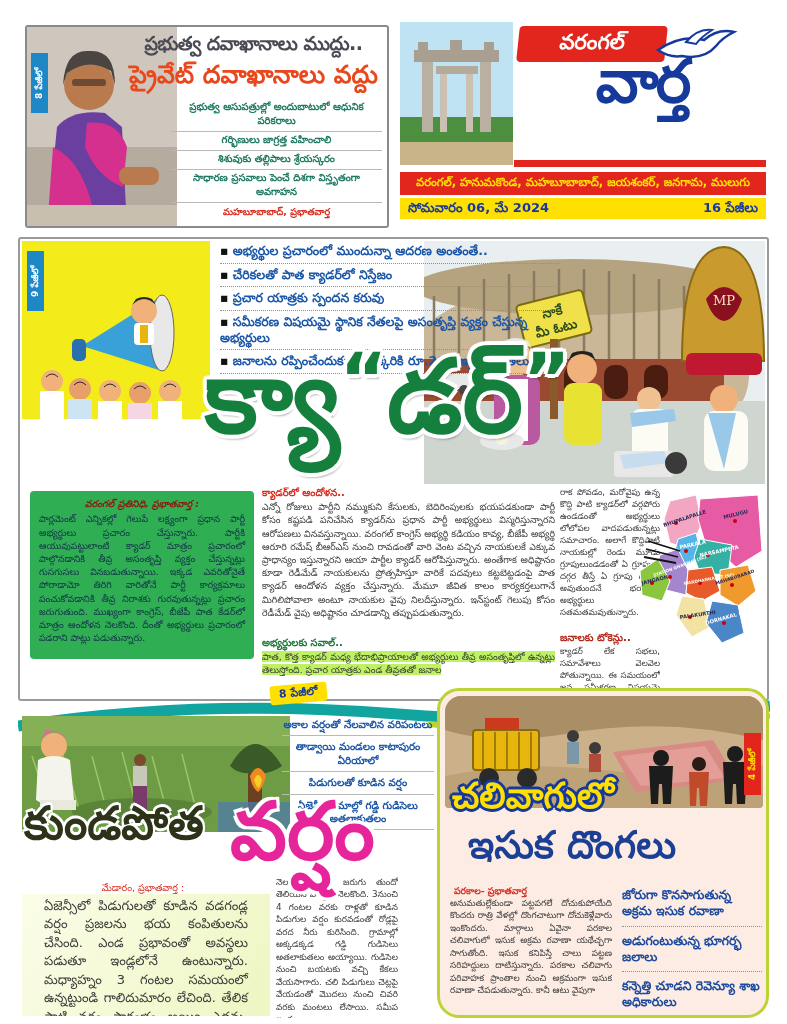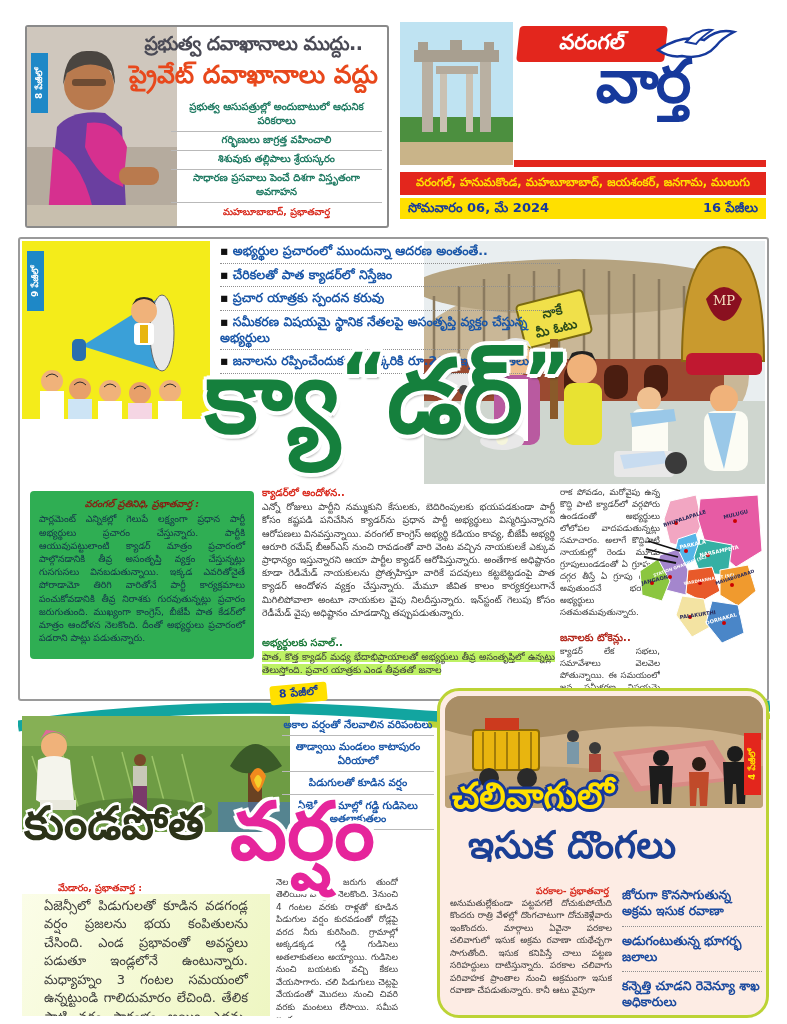--- a/index.html
+++ b/index.html
@@ -55,32 +55,32 @@
   
   .rain { position:absolute; left:18px; top:700px; width:420px; height:322px; z-index:2; }
   .rain-photos { position:absolute; left:4px; top:16px; width:268px; height:116px; }
   .rain-badge { position:absolute; left:252px; top:-16px; background:#ffe000; color:#16399c; font-size:11px; font-weight:bold; padding:2px 9px; border-radius:3px; transform:rotate(-5deg); z-index:4; }
   .rain-bullets { position:absolute; left:264px; top:14px; width:152px; text-align:center; }
   .rain-bullet { color:#1b57a8; font-size:10.3px; font-weight:bold; line-height:1.3; padding:4px 0; border-bottom:1px solid #b9b9b9; }
   .rain-h1 { position:absolute; left:6px; top:96px; font-size:46px; font-weight:bold; color:#2c3318; z-index:3;
     text-shadow:-2px -2px 0 #fff,2px -2px 0 #fff,-2px 2px 0 #fff,2px 2px 0 #fff,0 3px 0 #fff,0 -3px 0 #fff; }
   .rain-h2 { position:absolute; left:212px; top:92px; font-size:80px; font-weight:bold; color:#e6259b; line-height:1; z-index:3;
     text-shadow:-3px -3px 0 #fff,3px -3px 0 #fff,-3px 3px 0 #fff,3px 3px 0 #fff; }
-  .rain-dateline { position:absolute; left:40px; top:182px; width:170px; color:#d92b1e; font-weight:bold; font-size:9.5px; z-index:3; }
+  .rain-dateline { position:absolute; left:40px; top:182px; width:170px; text-align:center; color:#d92b1e; font-weight:normal; font-size:9.5px; z-index:3; }
   .rain-col1 { position:absolute; left:4px; top:194px; width:248px; height:122px; background:linear-gradient(120deg,#fbfde8,#eef6c2); padding:3px 22px; font-size:13px; line-height:1.42; color:#3a3a3a; text-align:justify; overflow:hidden; }
   .rain-col2 { position:absolute; left:258px; top:176px; width:122px; height:142px; font-size:8.8px; line-height:1.42; color:#3a3a3a; text-align:justify; overflow:hidden; }
 
   
   .sand { position:absolute; left:437px; top:688px; width:332px; height:330px; background:#fdece4; border:3px solid #bcd335; border-radius:22px; z-index:2; }
   .sand-photo { position:absolute; left:5px; top:5px; width:318px; height:112px; border-radius:16px 16px 4px 4px; overflow:hidden; }
   .sand-badge { position:absolute; right:5px; top:42px; width:17px; height:62px; background:#e3261d; color:#ffe000; z-index:4; }
   .sand-h1 { position:absolute; left:12px; top:84px; font-size:36px; font-weight:bold; color:#ffe000; z-index:3;
     text-shadow:-2px -2px 0 #16399c,2px -2px 0 #16399c,-2px 2px 0 #16399c,2px 2px 0 #16399c,0 3px 0 #16399c,0 -3px 0 #16399c,3px 0 0 #16399c,-3px 0 0 #16399c;text-align:center; }
   .sand-h2 { position:absolute; left:28px; top:132px; font-size:38px; font-weight:bold; color:#1b3f94; z-index:3; }
-  .sand-dateline { position:absolute; left:14px; top:194px; width:155px; text-align:right; color:#d92b1e; font-weight:bold; font-size:9.3px; }
+  .sand-dateline { position:absolute; left:14px; top:194px; width:155px; text-align:left; color:#d92b1e; font-weight:bold; font-size:9.3px; }
   .sand-body { position:absolute; left:10px; top:206px; width:162px; height:112px; font-size:8.8px; line-height:1.42; color:#3a3a3a; text-align:justify; overflow:hidden; }
   .sand-bullets { position:absolute; left:182px; top:190px; width:140px; }
   .sand-bullet { color:#1b4a9e; font-size:12.5px; font-weight:bold; line-height:1.3; padding:6px 0; border-bottom:1px dotted #8f8f8f; }
   .sand-bullet:last-child { border-bottom:none; }
 </style>
 </head>
 <body>
 
 <div class="page">
 

